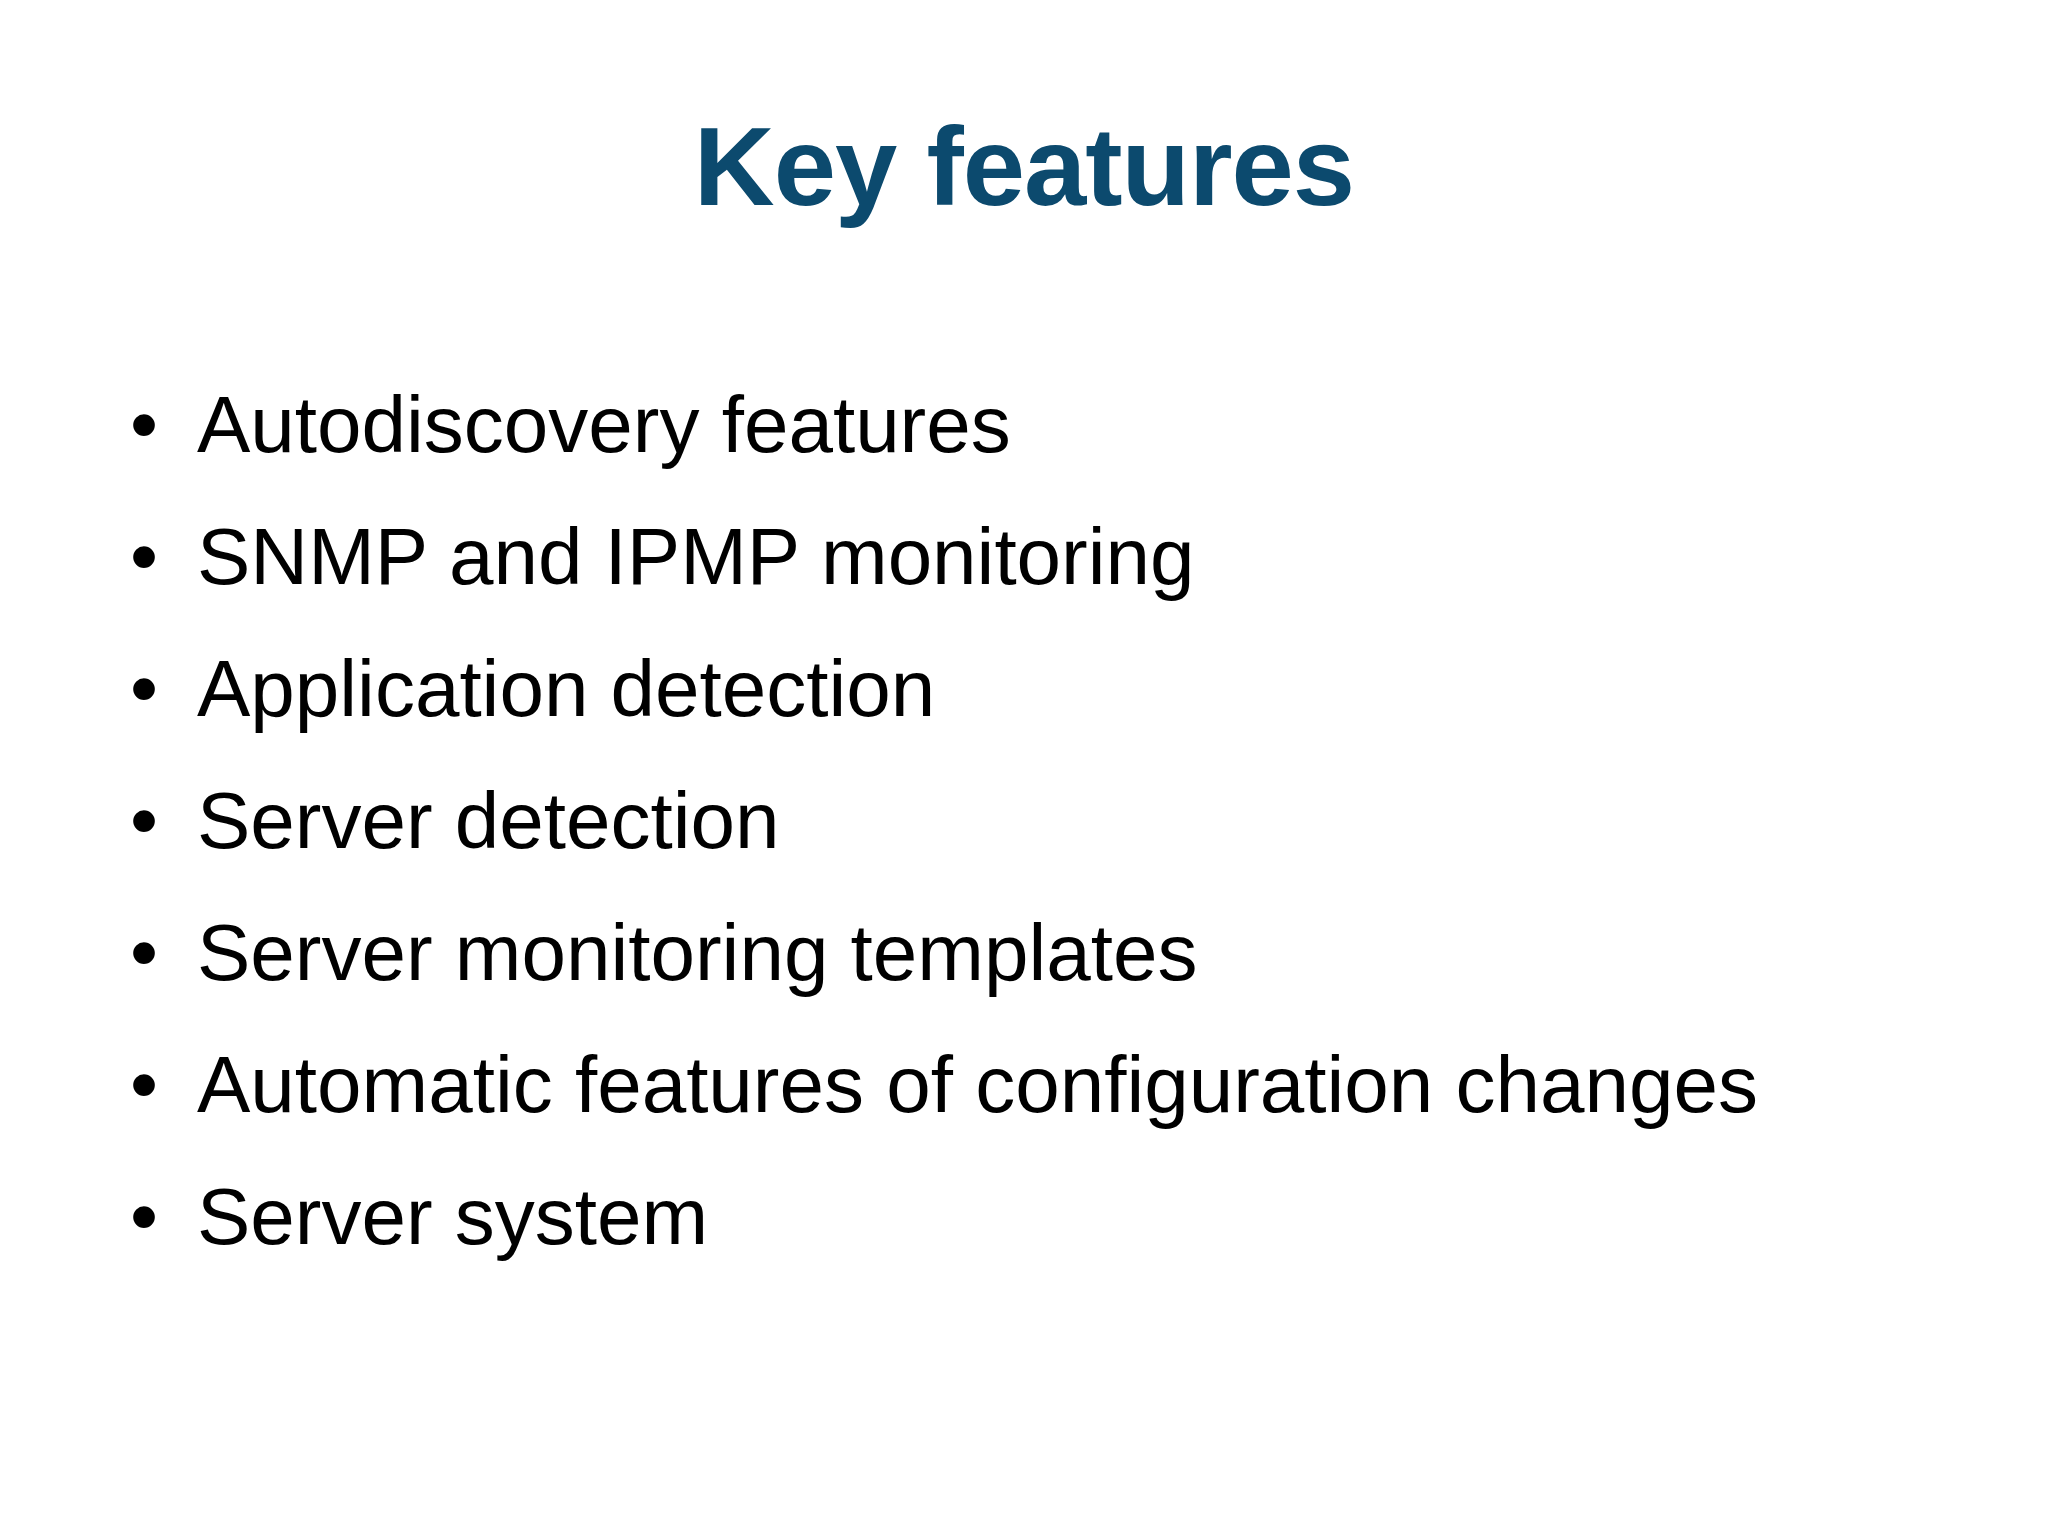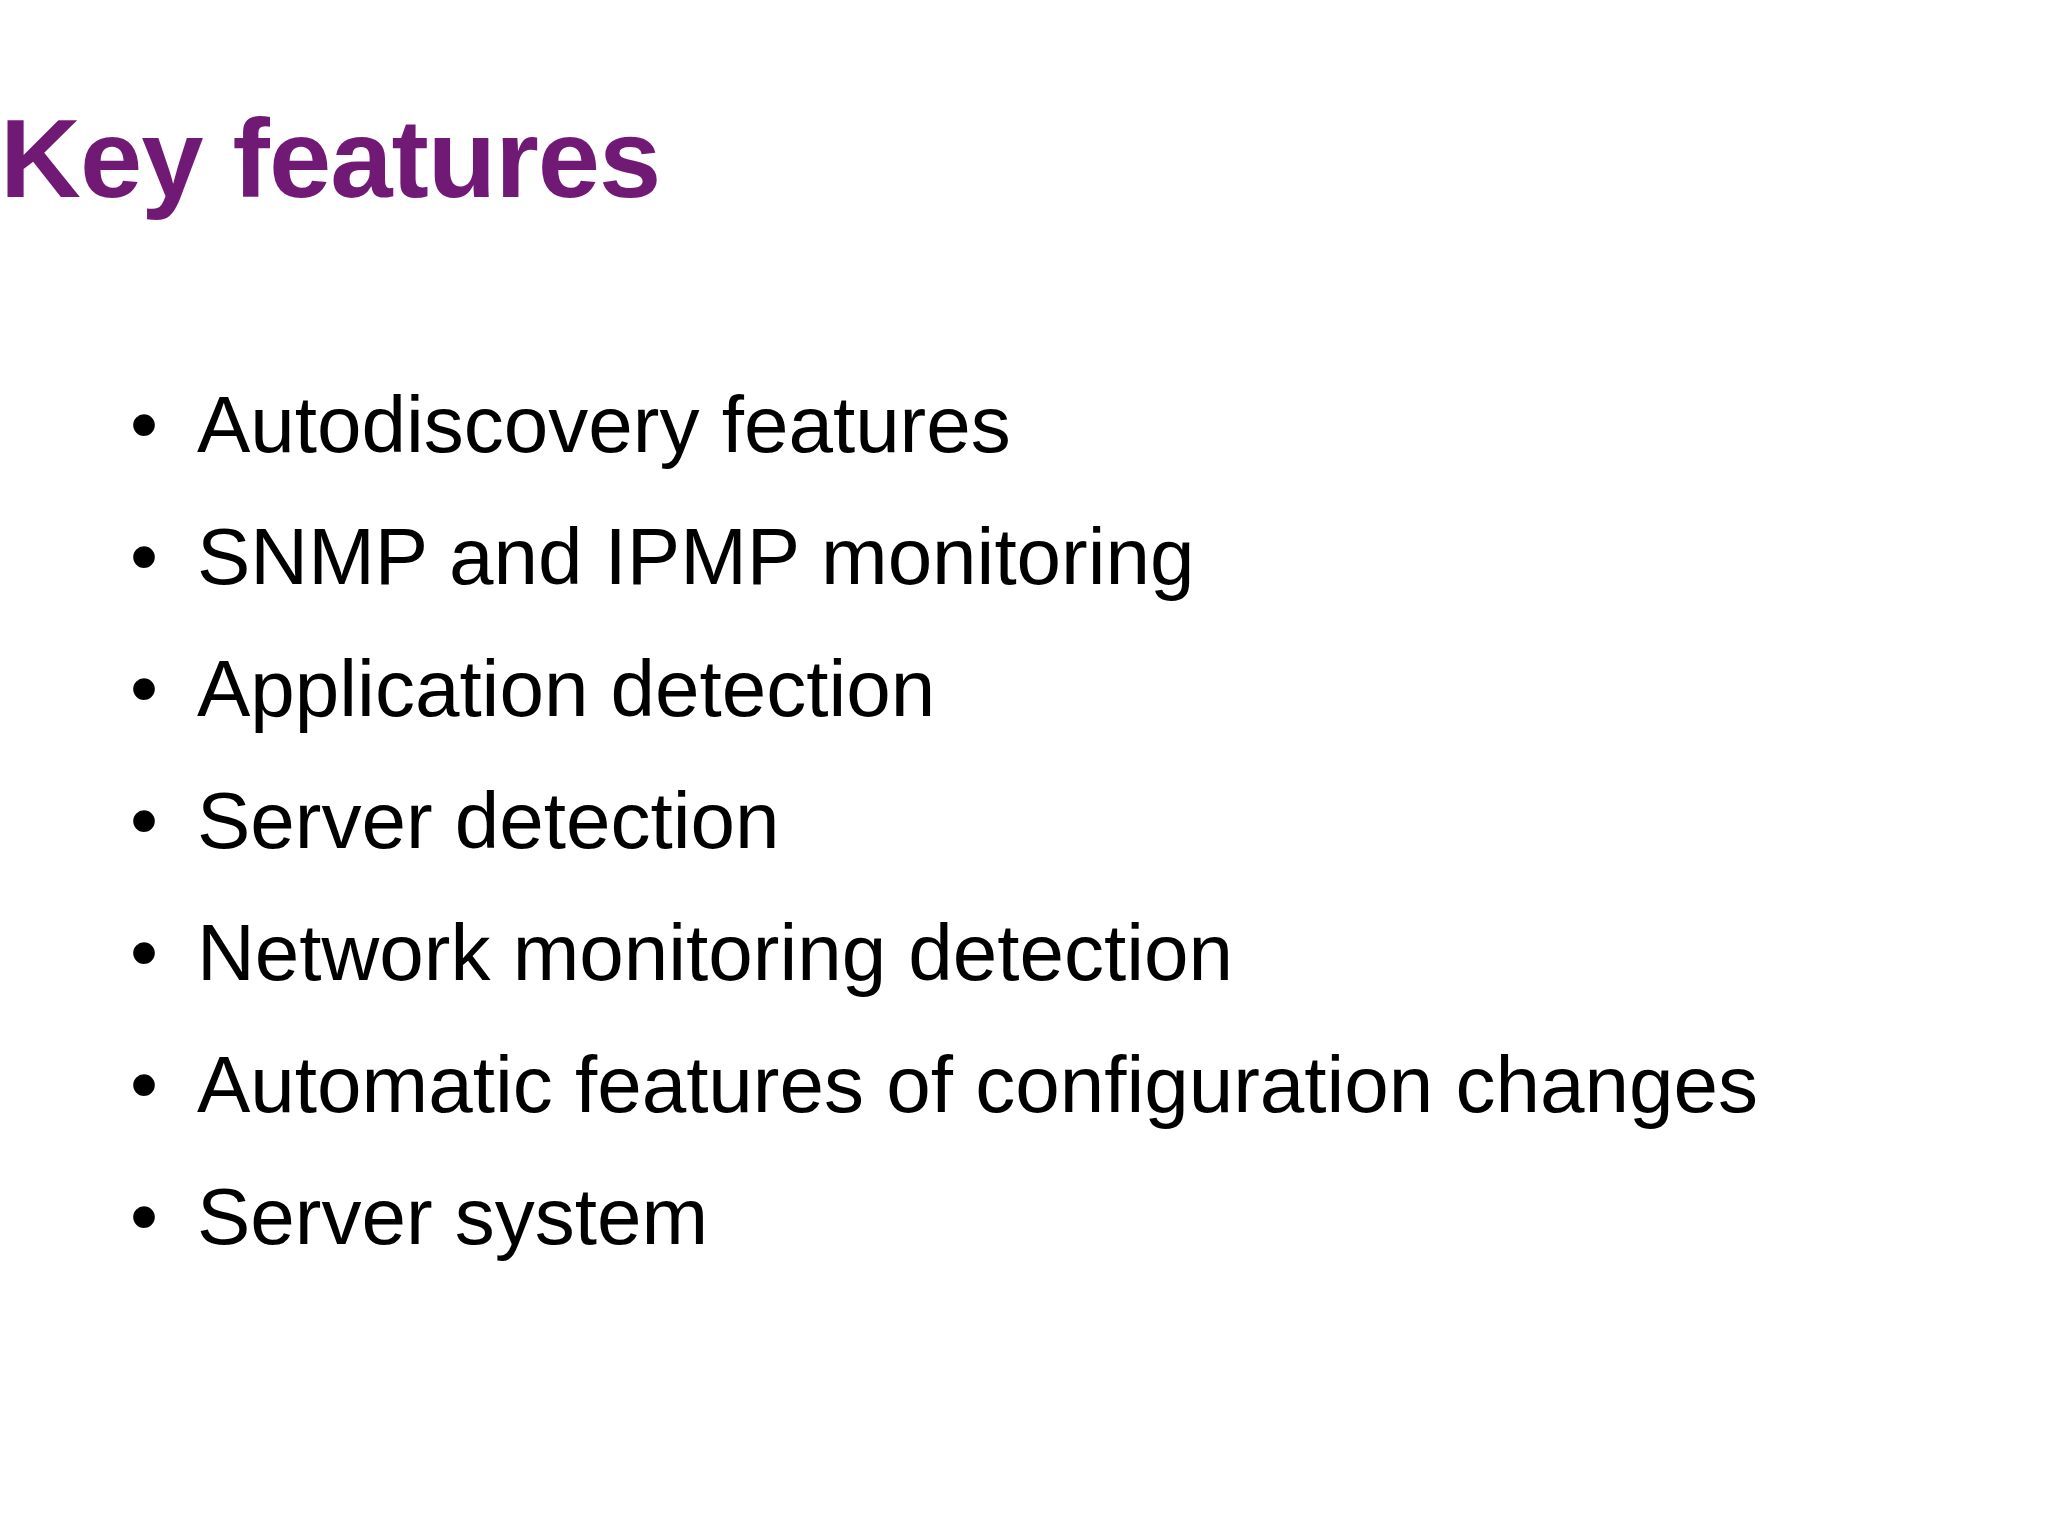--- a/index.html
+++ b/index.html
@@ -14,27 +14,27 @@
     background: #ffffff;
     overflow: hidden;
     font-family: "Liberation Sans", sans-serif;
     color: #000000;
   }
   .slide-title {
     position: absolute;
     top: 86px;
     left: 0;
     right: 0;
-    margin: 0;
-    text-align: left;
+    margin: 8px;
+    text-align: center;
     font-size: 112px;
     line-height: 1.3;
     font-weight: 700;
     letter-spacing: -1px;
-    color: #701a75;
+    color: #0c4a6e;
   }
   .bullet-list {
     position: absolute;
     top: 375px;
     left: 130px;
     right: 60px;
     margin: 0;
     padding: 0;
     list-style: none;
   }
@@ -76,21 +76,21 @@
     <li class="bullet-item">
       <span class="bullet-marker">•</span>
       <span class="bullet-text">Application detection</span>
     </li>
     <li class="bullet-item">
       <span class="bullet-marker">•</span>
       <span class="bullet-text">Server detection</span>
     </li>
     <li class="bullet-item">
       <span class="bullet-marker">•</span>
-      <span class="bullet-text">Network monitoring detection</span>
+      <span class="bullet-text">Server monitoring templates</span>
     </li>
     <li class="bullet-item">
       <span class="bullet-marker">•</span>
       <span class="bullet-text">Automatic features of configuration changes</span>
     </li>
     <li class="bullet-item">
       <span class="bullet-marker">•</span>
       <span class="bullet-text">Server system</span>
     </li>
   </ul>

